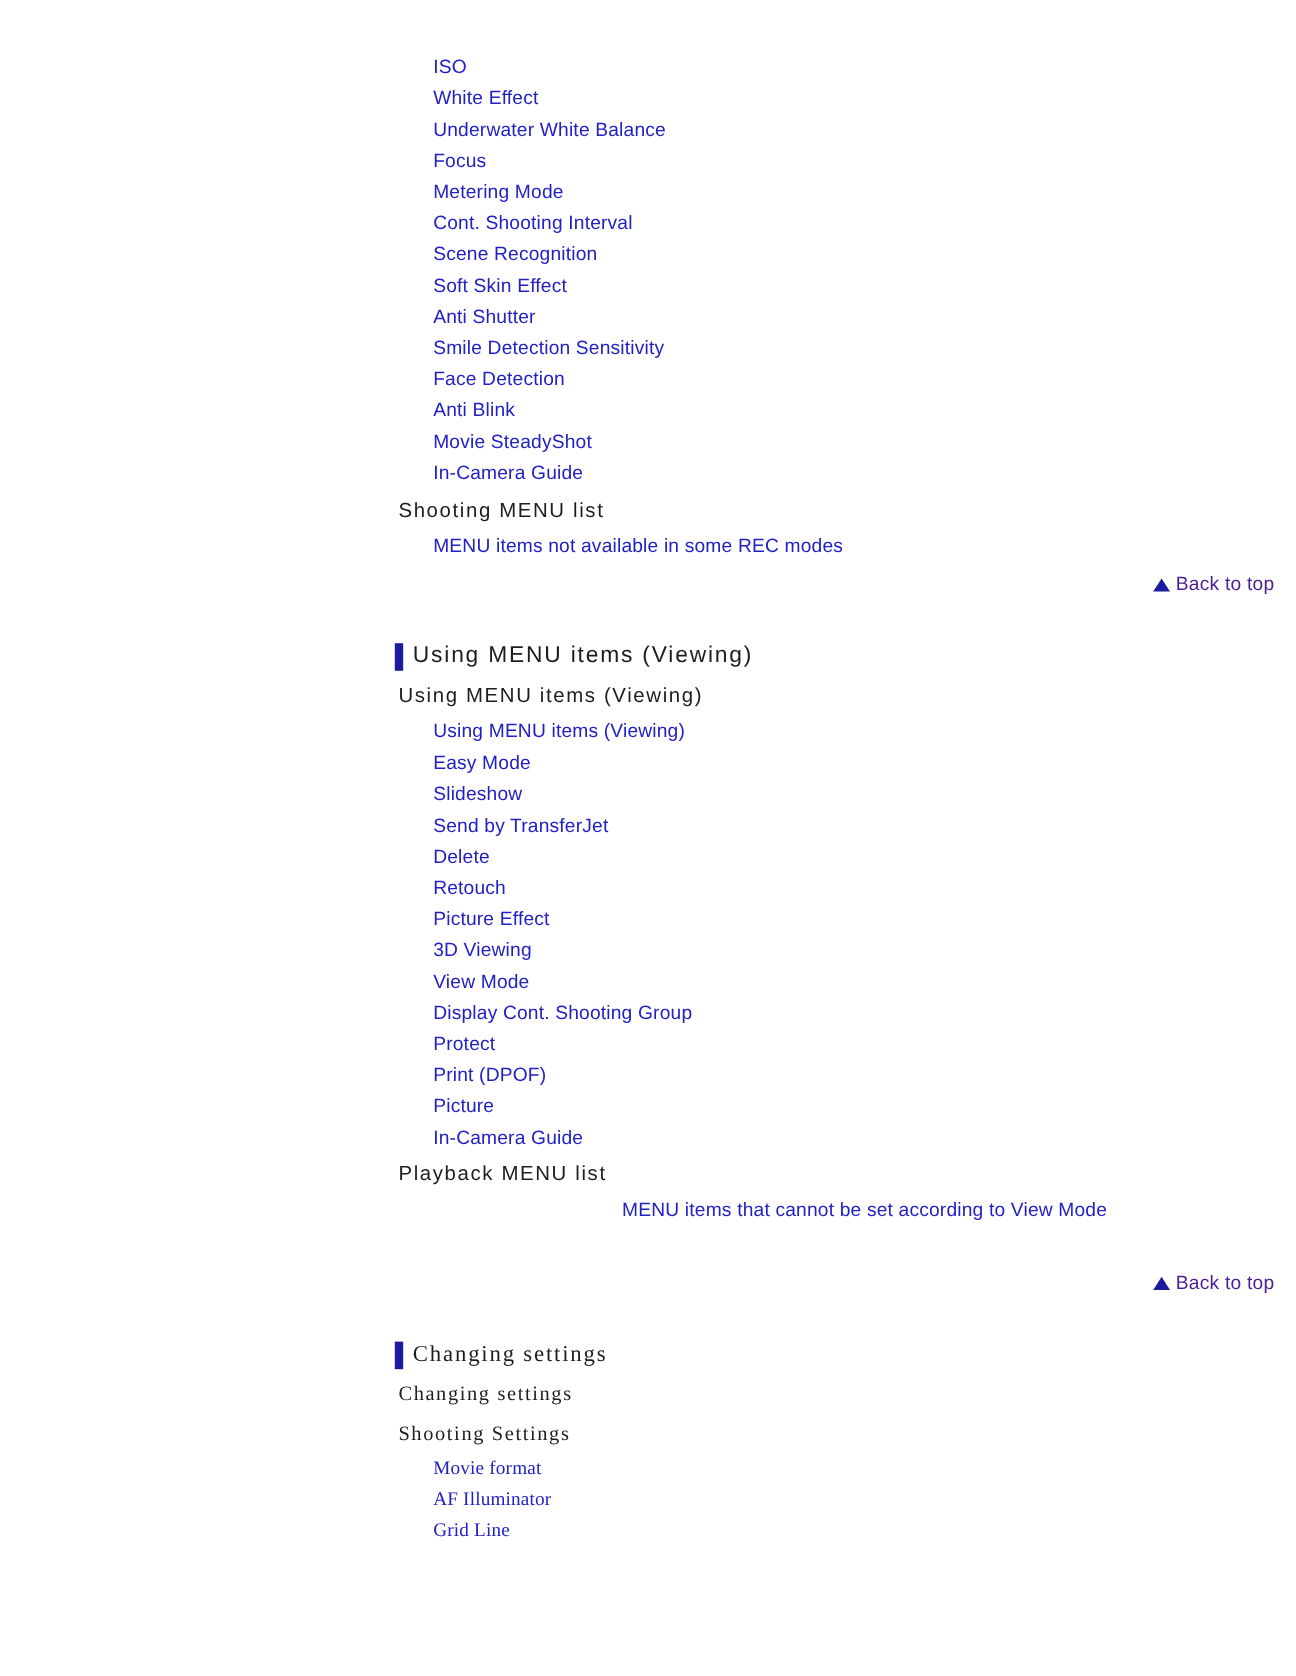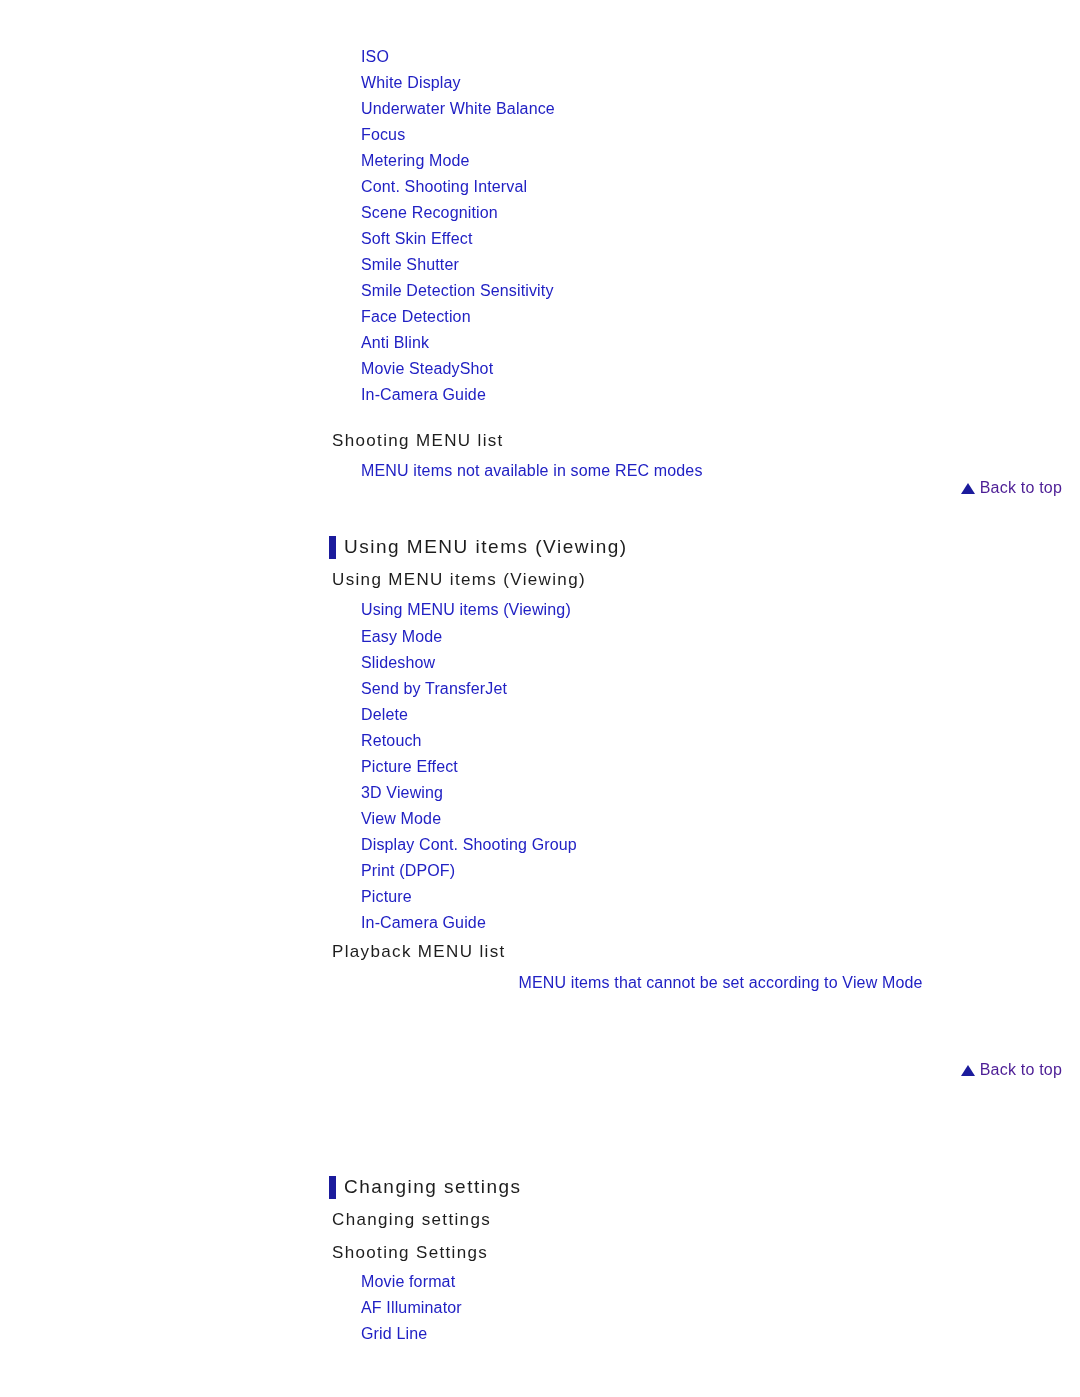--- a/index.html
+++ b/index.html
@@ -95,36 +95,36 @@
   .blk { position: absolute; left: 0; width: 1080px; }
 </style>
 </head>
 <body>
 
 <div class="page">
   <div class="content">
 
     <div class="blk" style="top:44px;">
       <div class="link-row">ISO</div>
-      <div class="link-row">White Display</div>
+      <div class="link-row">White Effect</div>
       <div class="link-row">Underwater White Balance</div>
       <div class="link-row">Focus</div>
       <div class="link-row">Metering Mode</div>
       <div class="link-row">Cont. Shooting Interval</div>
       <div class="link-row">Scene Recognition</div>
       <div class="link-row">Soft Skin Effect</div>
-      <div class="link-row">Smile Shutter</div>
+      <div class="link-row">Anti Shutter</div>
       <div class="link-row">Smile Detection Sensitivity</div>
       <div class="link-row">Face Detection</div>
       <div class="link-row">Anti Blink</div>
       <div class="link-row">Movie SteadyShot</div>
       <div class="link-row">In-Camera Guide</div>
     </div>
 
-    <div class="blk" style="top:426px;">
+    <div class="blk" style="top:411px;">
       <div class="sub-heading">Shooting MENU list</div>
       <div class="link-row" style="line-height:29px;">MENU items not available in some REC modes</div>
     </div>
 
     <div class="back-to-top" style="top:478px;">
       <span class="tri"></span><span>Back to top</span>
     </div>
 
     <div class="blk" style="top:531px;">
       <div class="section-heading">
@@ -136,34 +136,35 @@
       <div>
         <div class="link-row">Easy Mode</div>
         <div class="link-row">Slideshow</div>
         <div class="link-row">Send by TransferJet</div>
         <div class="link-row">Delete</div>
         <div class="link-row">Retouch</div>
         <div class="link-row">Picture Effect</div>
         <div class="link-row">3D Viewing</div>
         <div class="link-row">View Mode</div>
         <div class="link-row">Display Cont. Shooting Group</div>
+        <div class="link-row">Protect</div>
         <div class="link-row">Print (DPOF)</div>
         <div class="link-row">Picture</div>
         <div class="link-row">In-Camera Guide</div>
       </div>
 
       <div class="sub-heading" style="line-height:32px;">Playback MENU list</div>
       <div class="link-row" style="line-height:29px;text-align:center;">MENU items that cannot be set according to View Mode</div>
     </div>
 
     <div class="back-to-top" style="top:1060px;">
       <span class="tri"></span><span>Back to top</span>
     </div>
 
-    <div class="blk" style="top:1171px;">
+    <div class="blk" style="top:1113px;font-family:Liberation Serif, serif;">
       <div class="section-heading">
         <span class="bar"></span><span>Changing settings</span>
       </div>
       <div class="sub-heading" style="line-height:33px;">Changing settings</div>
       <div class="sub-heading" style="line-height:33px;">Shooting Settings</div>
       <div>
         <div class="link-row">Movie format</div>
         <div class="link-row">AF Illuminator</div>
         <div class="link-row">Grid Line</div>
       </div>

